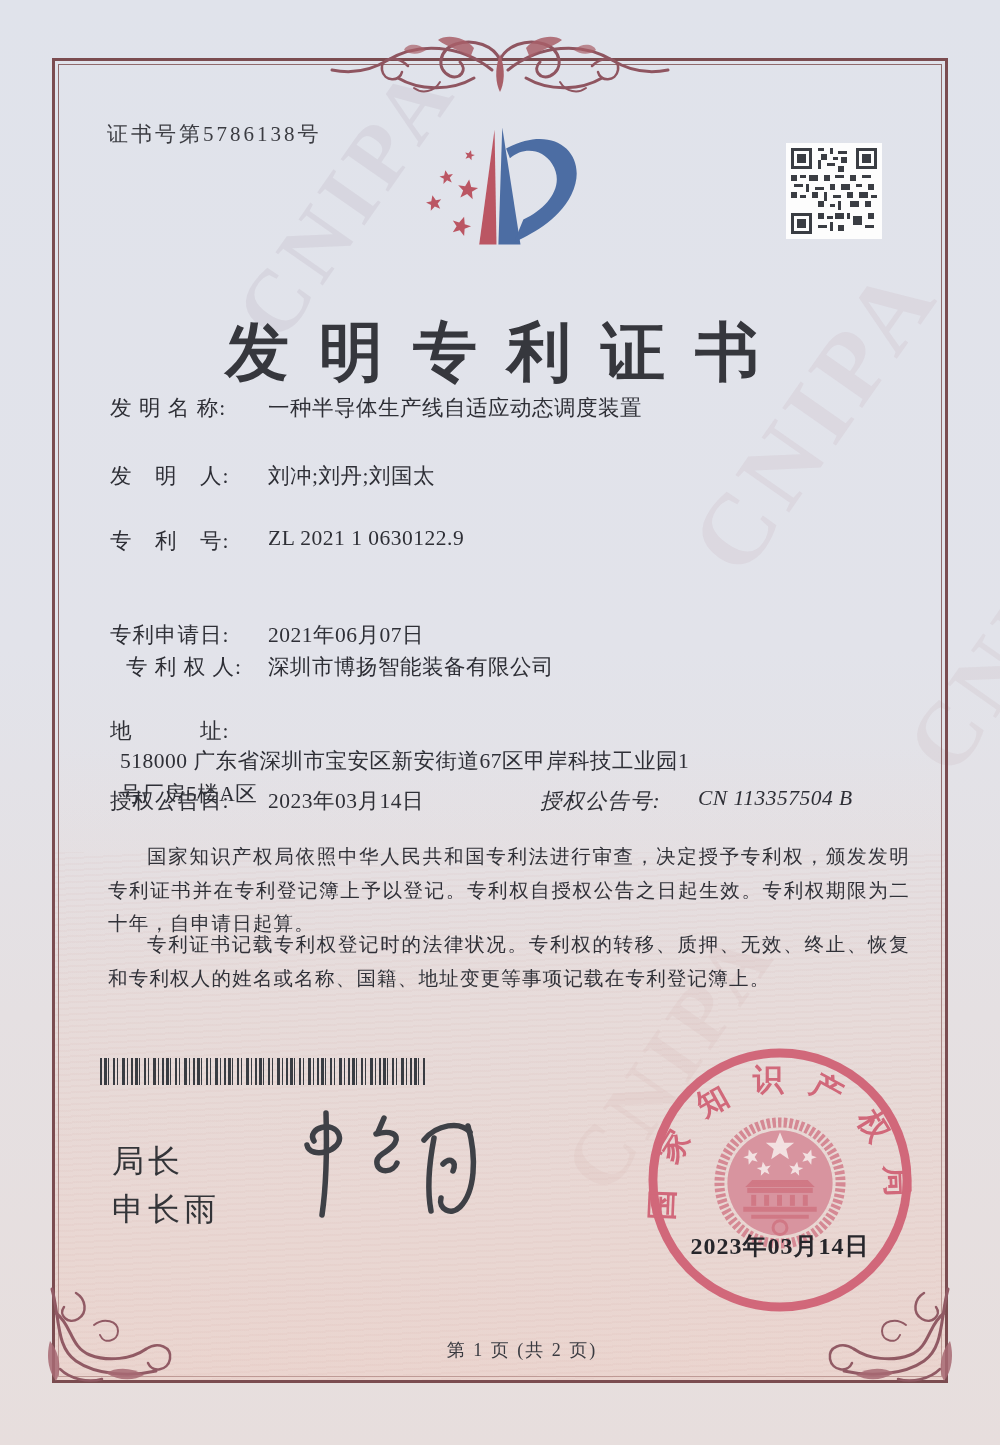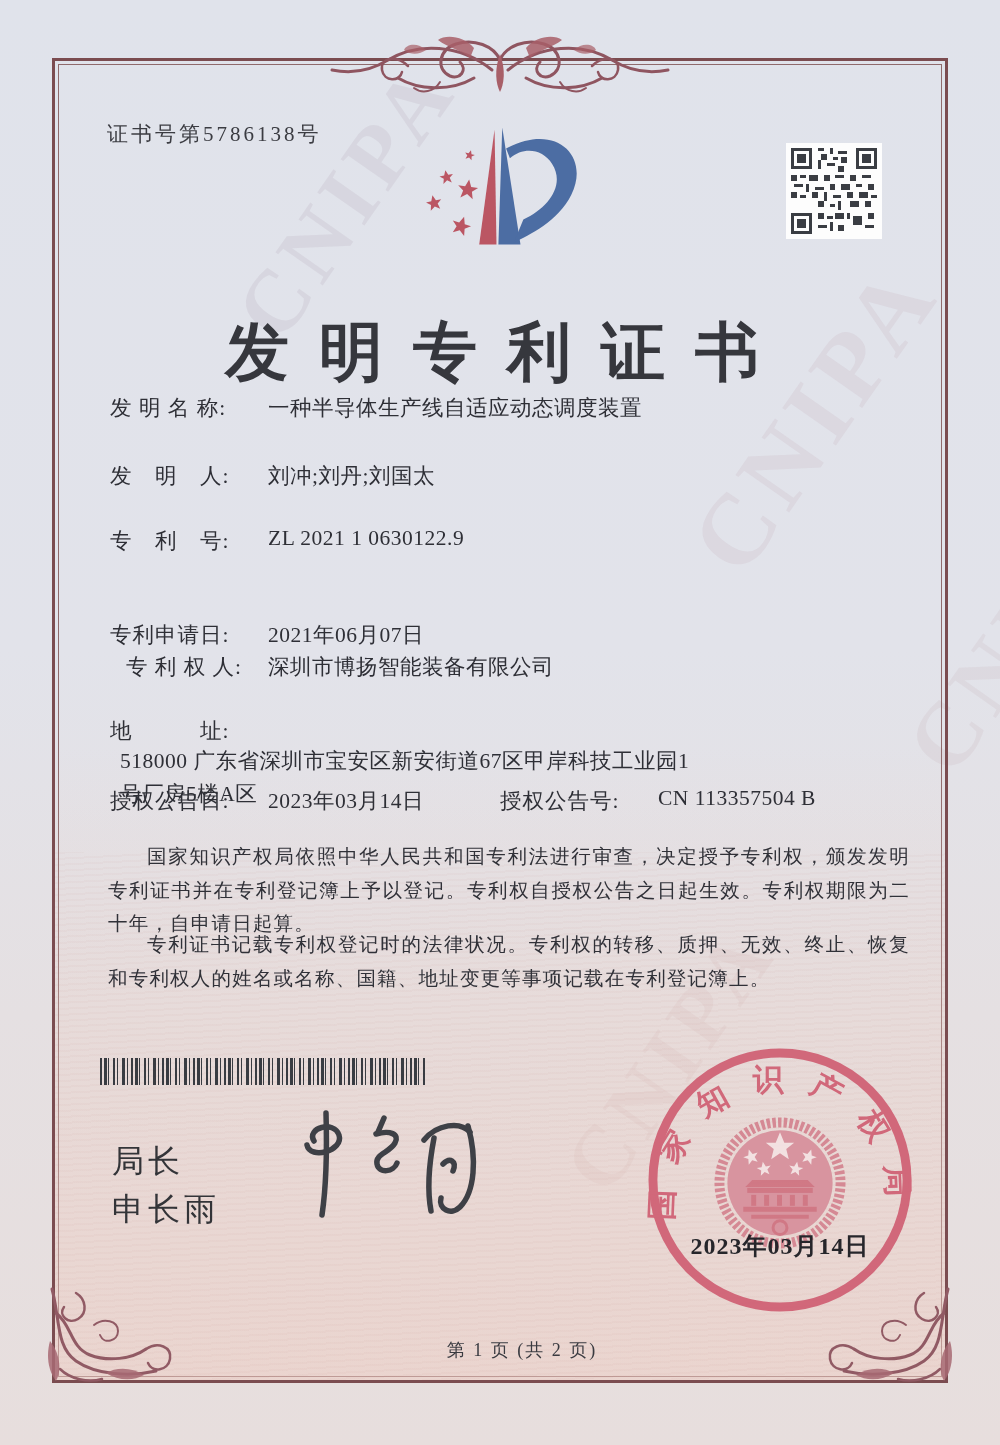--- a/index.html
+++ b/index.html
@@ -67,21 +67,21 @@
   .field-row .val { margin-left:10px; letter-spacing:0.5px; }
   .row-name    { top:393px; }
   .row-inventor{ top:461px; }
   .row-patno   { top:526px; }
   .row-filing  { top:620px; }
   .row-patentee{ top:652px;text-align:center; }
   .row-address { top:716px;flex-direction:column; }
   .row-address .val { max-width:585px; line-height:1.55; }
   .row-grant   { top:786px; width:800px; }
   .grant-pair  { display:flex; }
-  .grant-pair.second { margin-left:76px; }
+  .grant-pair.second { margin-left:116px;font-style:italic; }
 
   
   .paragraph {
     position:absolute; left:108px; width:802px;
     font-size:19.5px; line-height:1.72; letter-spacing:1.2px;
     text-align:justify; text-indent:2em; color:#303138;
   }
   .para1 { top:840px; }
   .para2 { top:928px; }
 

